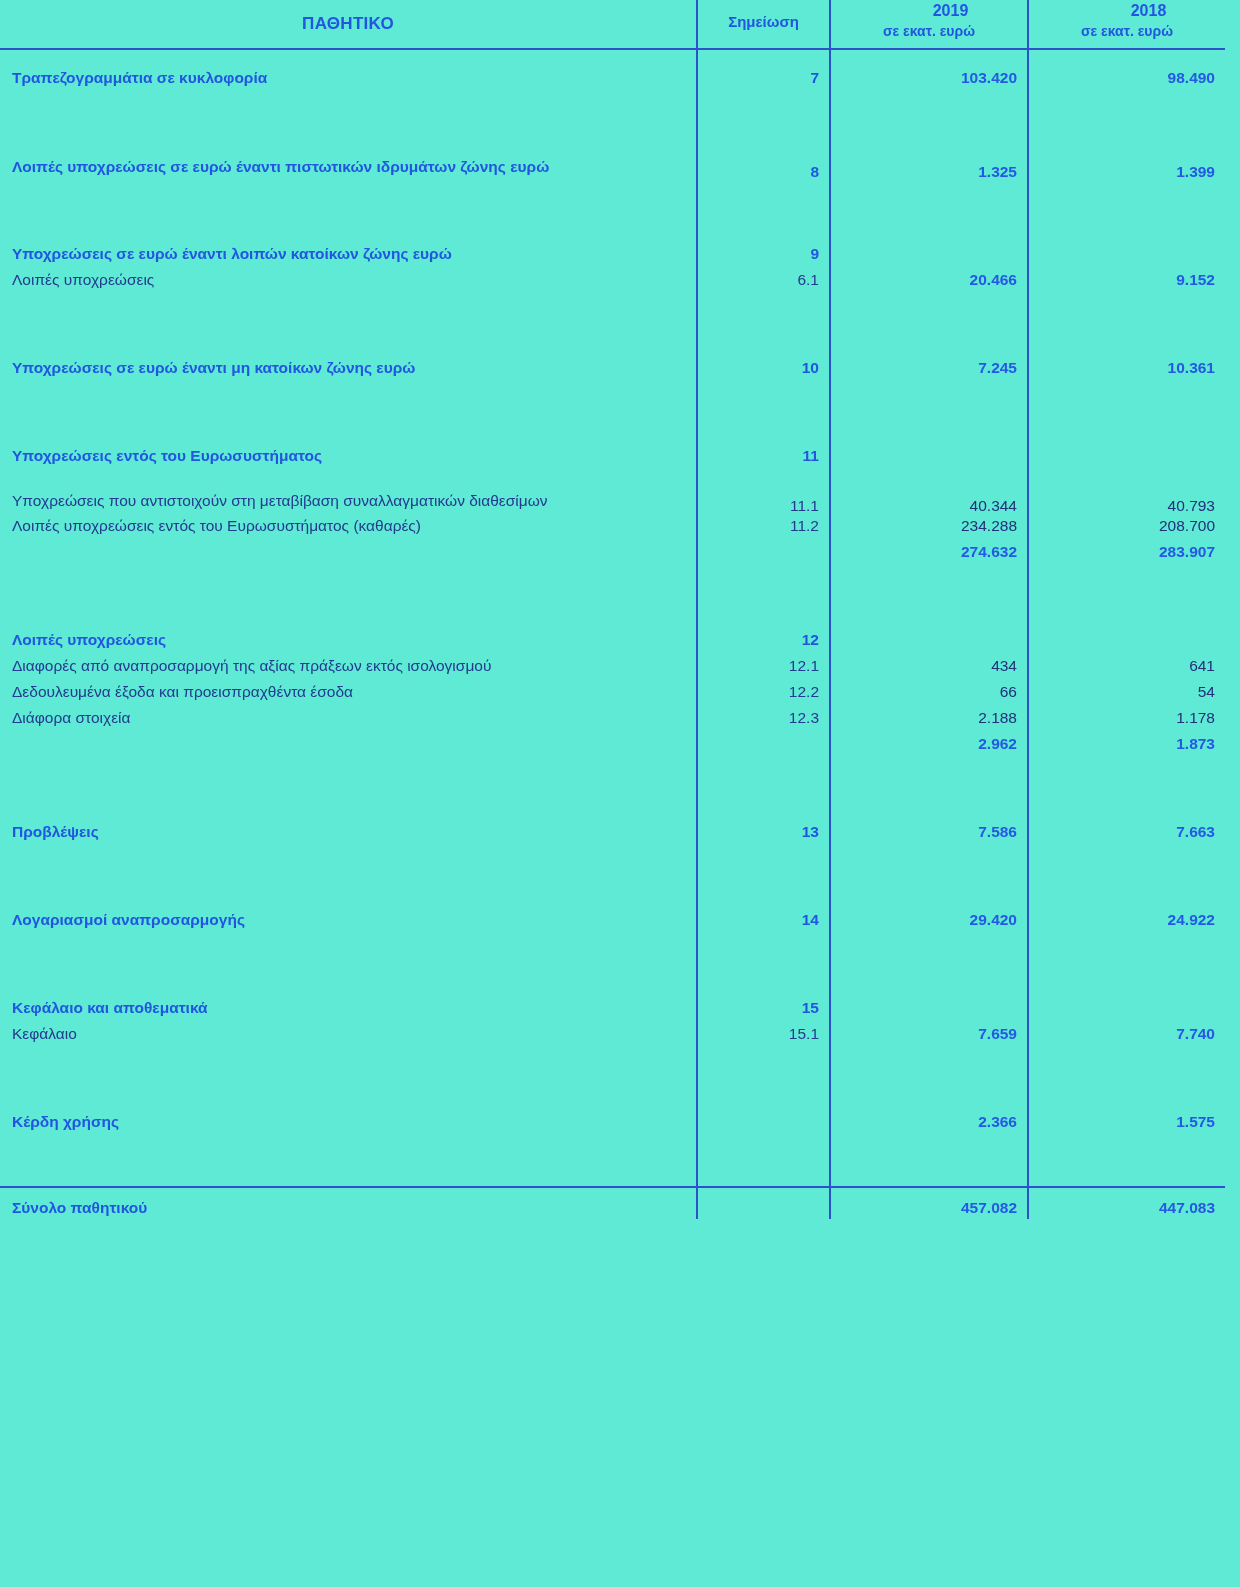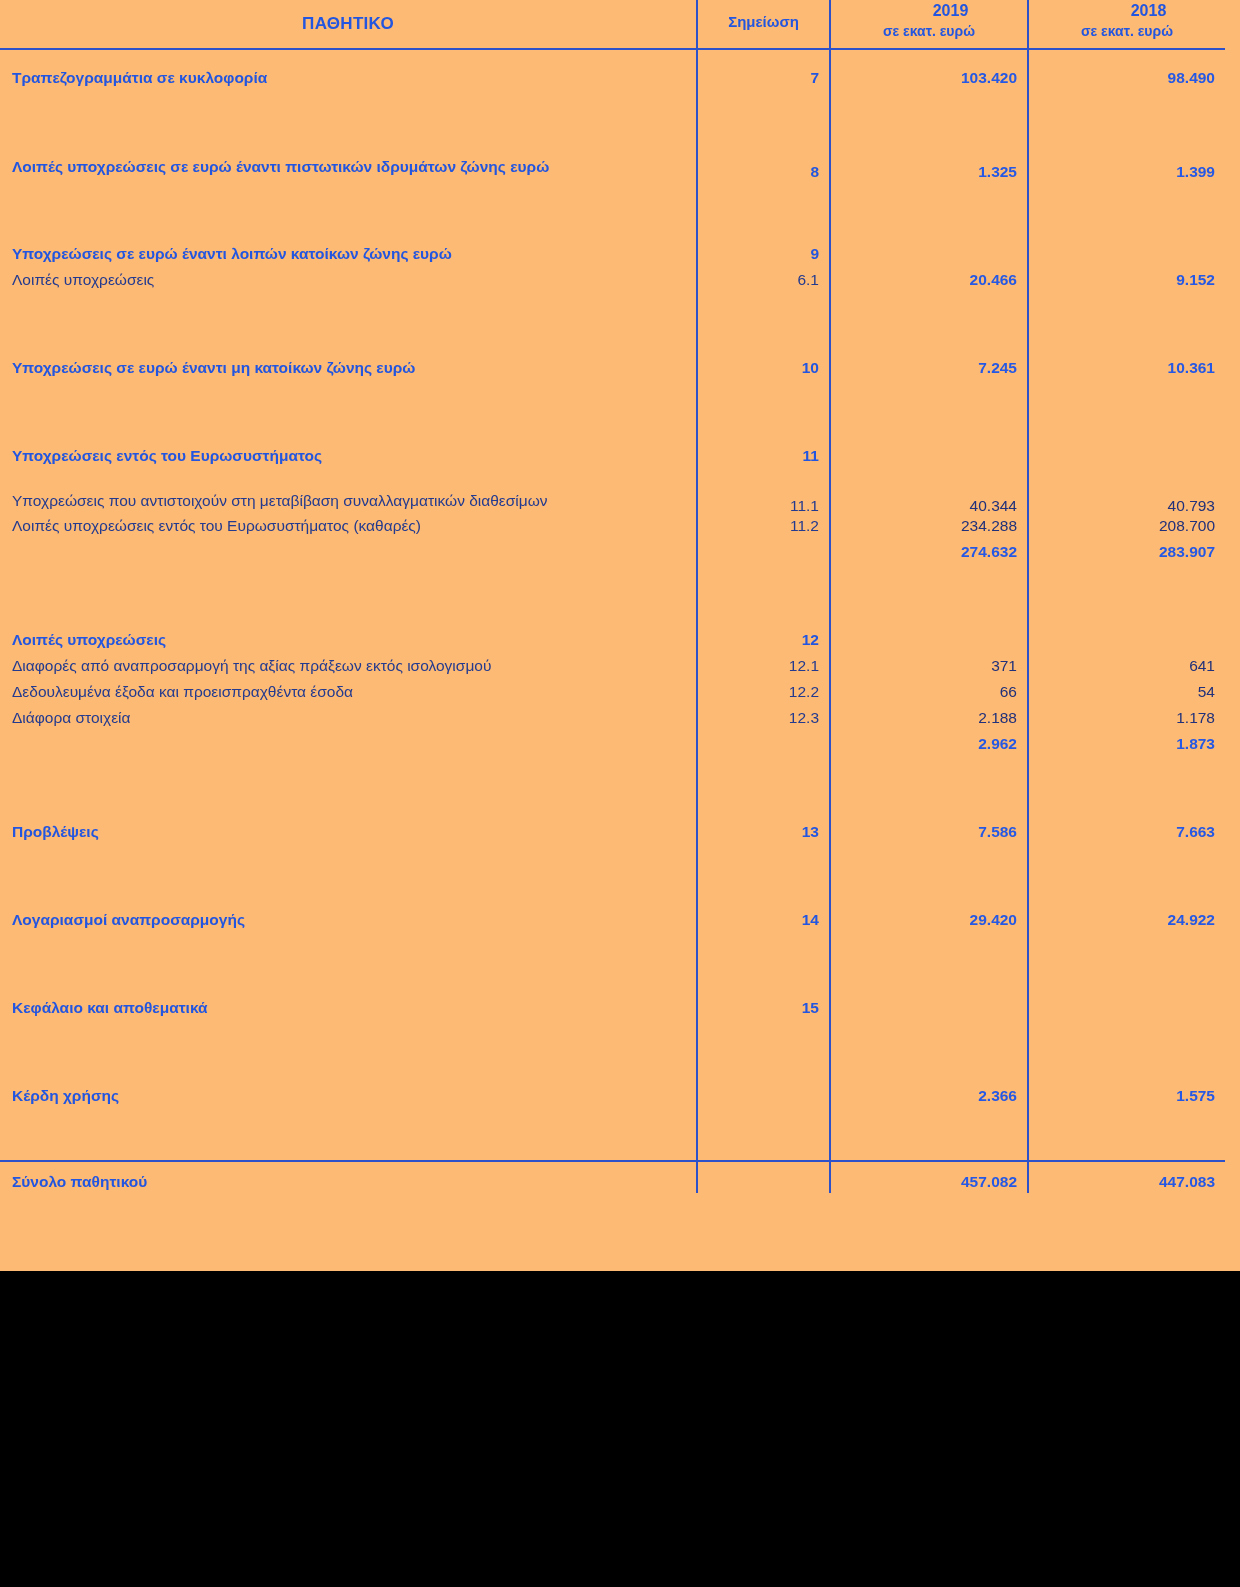--- a/index.html
+++ b/index.html
@@ -10,22 +10,22 @@
   body {
     width: 1240px;
     height: 1587px;
     font-family: "Liberation Sans", sans-serif;
     color: #1f4fd8;
     overflow: hidden;
   }
   .sheet {
     position: relative;
     width: 1240px;
-    height: 1271px;
-    background: #fdba74;
+    height: 1587px;
+    background: #5eead4;
   }
   table.fin {
     width: 1225px;
     margin: 0;
     border-collapse: collapse;
     table-layout: fixed;
     font-size: 15.5px;
   }
   col.c-label { width: 697px; }
   col.c-note  { width: 133px; }
@@ -246,21 +246,21 @@
       <tr class="r">
         <td class="lab bold">Λοιπές υποχρεώσεις</td>
         <td class="note bold">12</td>
         <td class="num numbold"></td>
         <td class="num numbold"></td>
       </tr>
 
       <tr class="r">
         <td class="lab plain">Διαφορές από αναπροσαρμογή της αξίας πράξεων εκτός ισολογισμού</td>
         <td class="note plain">12.1</td>
-        <td class="num numplain">371</td>
+        <td class="num numplain">434</td>
         <td class="num numplain">641</td>
       </tr>
 
       <tr class="r">
         <td class="lab plain">Δεδουλευμένα έξοδα και προεισπραχθέντα έσοδα</td>
         <td class="note plain">12.2</td>
         <td class="num numplain">66</td>
         <td class="num numplain">54</td>
       </tr>
 
@@ -313,20 +313,26 @@
           <td class="num"></td>
         </tr>
 
       <tr class="r">
         <td class="lab bold">Κεφάλαιο και αποθεματικά</td>
         <td class="note bold">15</td>
         <td class="num numbold"></td>
         <td class="num numbold"></td>
       </tr>
 
+      <tr class="r">
+        <td class="lab plain">Κεφάλαιο</td>
+        <td class="note plain">15.1</td>
+        <td class="num numbold">7.659</td>
+        <td class="num numbold">7.740</td>
+      </tr>
 
       <tr class="spacer-xl">
           <td></td>
           <td class="note"></td>
           <td class="num"></td>
           <td class="num"></td>
         </tr>
 
       <tr class="r">
         <td class="lab bold">Κέρδη χρήσης</td>

